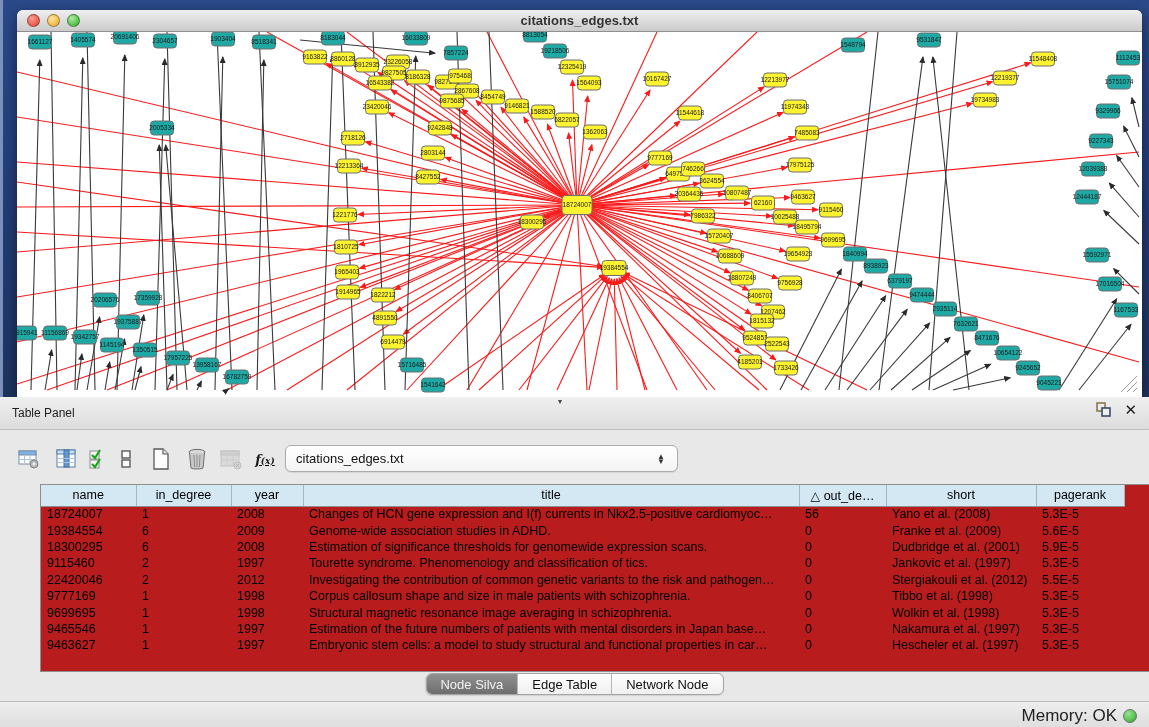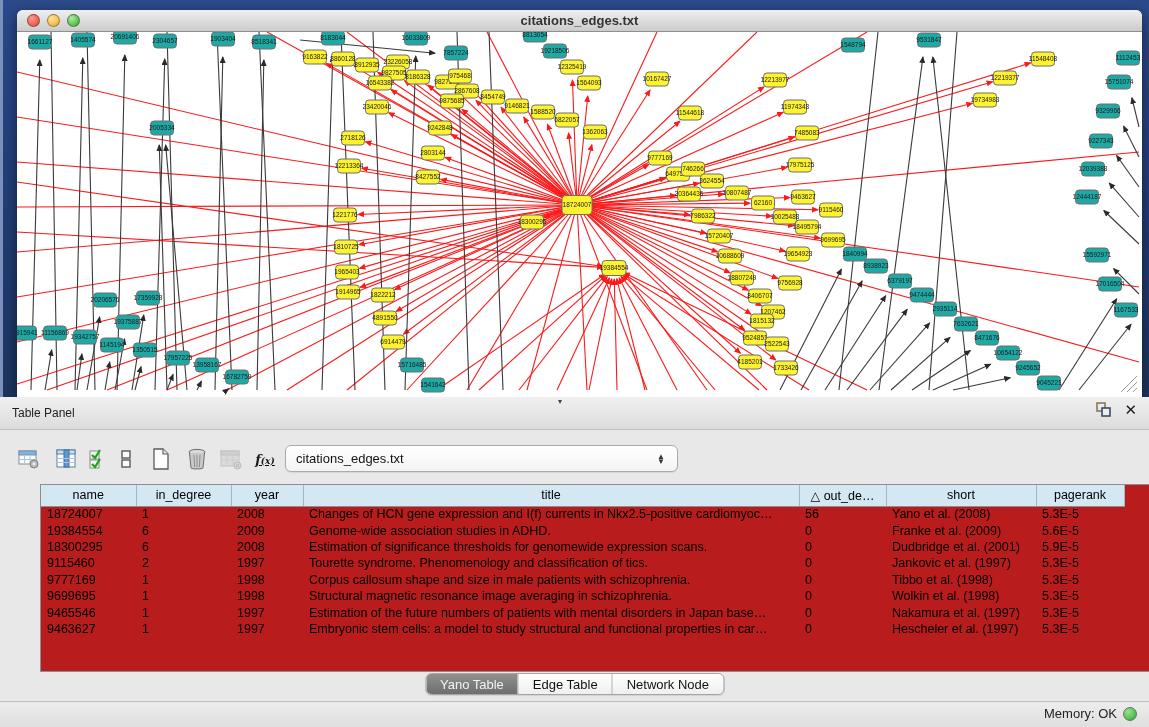--- a/index.html
+++ b/index.html
@@ -48,21 +48,21 @@
   .vthumb { position:absolute; left:2px; top:2px; width:9px; height:22px; background:#BDBDBD; border-radius:5px; }
 
   .segmented { position:absolute; left:50%; top:276px; transform:translateX(-50%); display:flex; height:22px;
     border:1px solid #A5A5A5; border-radius:6px; overflow:hidden; background:linear-gradient(180deg,#FFFFFF,#EFEFEF); box-shadow:0 1px 1px rgba(0,0,0,.1);}
   .segment { padding:0 14px; font-size:13px; color:#111; display:flex; align-items:center; border-left:1px solid #B5B5B5; }
   .segment:first-child { border-left:none; }
   .segment.selected { background:linear-gradient(180deg,#909090,#6E6E6E); color:#F2F2F2; }
 
   .status-bar { position:absolute; left:0; bottom:0; width:1149px; height:26px;
     background:linear-gradient(180deg,#EDEDED,#DFDFDF); border-top:1px solid #BDBDBD; }
-  .memory { position:absolute; right:12px; top:4px; display:flex; align-items:center; gap:6px; font-size:13px; color:#222; }
+  .memory { position:absolute; right:12px; top:4px; display:flex; align-items:center; gap:6px; font-size:17px; color:#222; }
   .mem-dot { width:14px; height:14px; border-radius:50%; background:radial-gradient(circle at 35% 30%, #9BE08E, #53C653 60%, #2F8F2F); border:1px solid #6E6E6E; }
 
   .close-x { font-size:15px; font-weight:700; color:#1a1a1a; line-height:15px; }
 </style>
 </head>
 <body>
 
 <div class="network-area">
   <div class="inner-window">
     <div class="titlebar">
@@ -634,20 +634,29 @@
           <tr>
             <td>9115460</td>
             <td>2</td>
             <td>1997</td>
             <td>Tourette syndrome. Phenomenology and classification of tics.</td>
             <td>0</td>
             <td>Jankovic et al. (1997)</td>
             <td>5.3E-5</td>
           </tr>
           <tr>
+            <td>22420046</td>
+            <td>2</td>
+            <td>2012</td>
+            <td>Investigating the contribution of common genetic variants to the risk and pathogen…</td>
+            <td>0</td>
+            <td>Stergiakouli et al. (2012)</td>
+            <td>5.5E-5</td>
+          </tr>
+          <tr>
             <td>9777169</td>
             <td>1</td>
             <td>1998</td>
             <td>Corpus callosum shape and size in male patients with schizophrenia.</td>
             <td>0</td>
             <td>Tibbo et al. (1998)</td>
             <td>5.3E-5</td>
           </tr>
           <tr>
             <td>9699695</td>
@@ -677,21 +686,21 @@
             <td>5.3E-5</td>
           </tr>
         </tbody>
     </table>
     <div class="vscroll">
       <div class="vthumb"></div>
     </div>
   </div>
 
   <div class="segmented" id="tab-bar">
-      <div class="segment selected">Yano Table</div>
+      <div class="segment selected">Node Silva</div>
       <div class="segment">Edge Table</div>
       <div class="segment">Network Node</div>
     </div>
 
   <div class="status-bar">
     <div class="memory">
       <span>Memory: OK</span>
       <span class="mem-dot"></span>
     </div>
   </div>

